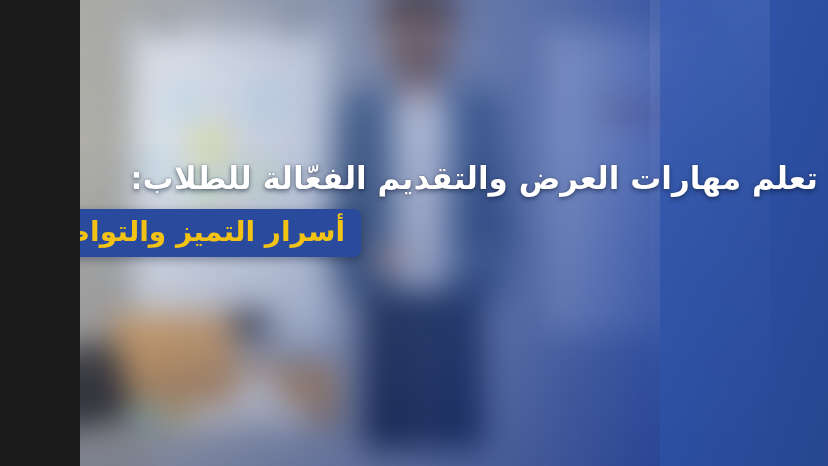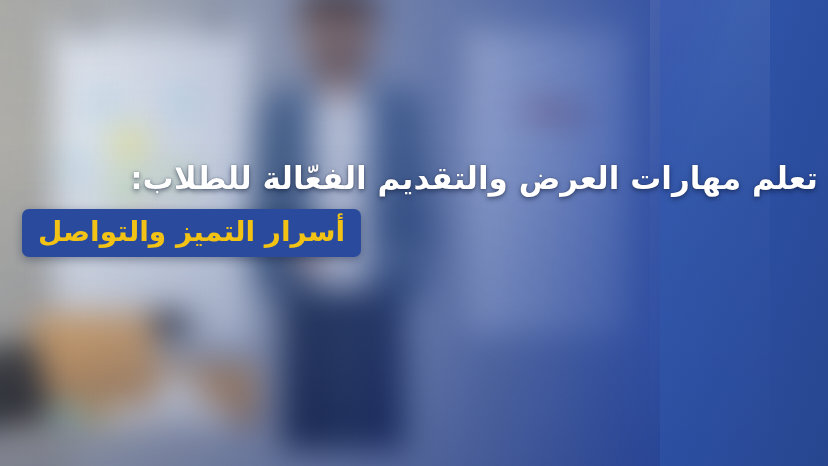--- a/index.html
+++ b/index.html
@@ -7,21 +7,21 @@
     margin: 0;
     padding: 0;
     background: #1b1b1b;
   }
   body {
     font-family: "DejaVu Sans", "Liberation Sans", sans-serif;
   }
 
   .stage {
     position: relative;
-    width: 828px;
+    width: 748px;
     height: 466px;
     overflow: hidden;
     background: #9aa0a6;
   }
 
   
   .photo {
     position: absolute;
     inset: -40px;
     filter: blur(16px) saturate(0.95);

